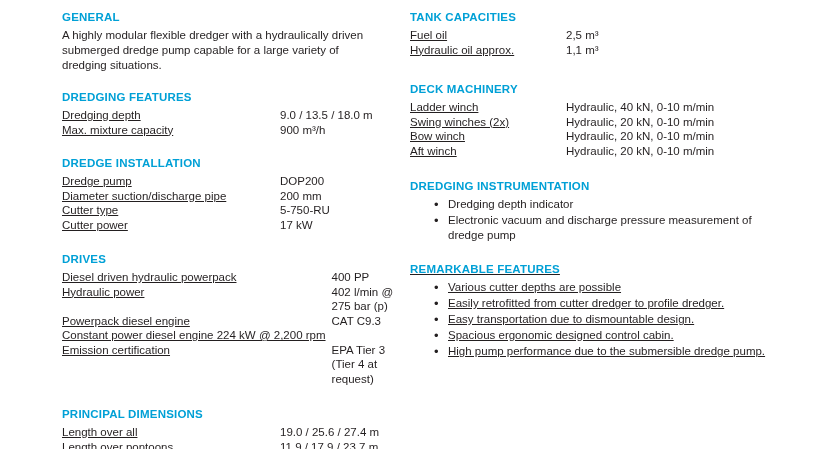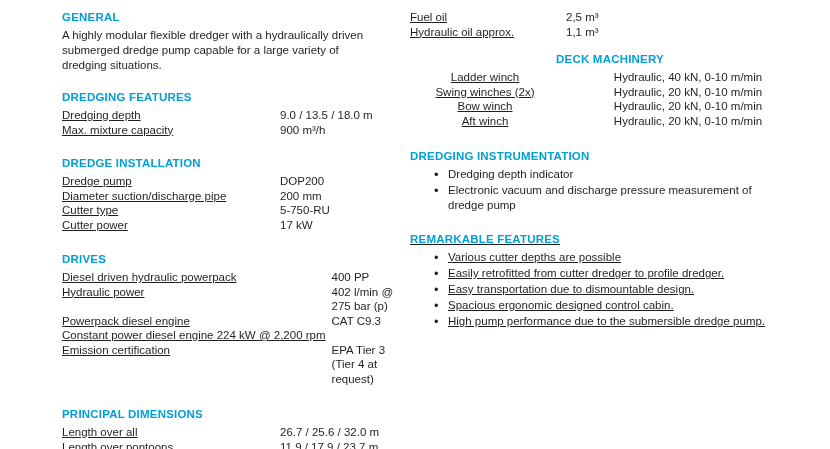--- a/index.html
+++ b/index.html
@@ -85,21 +85,21 @@
   ul.bullets li::before {
     content: "\2022";
     position: absolute;
     left: -14px;
     top: 0;
     font-size: 13px;
     line-height: 15px;
   }
   .top-space-general { margin-top: 10px; }
   .top-space-tank { margin-top: 10px; }
-  .gap-deck { margin-top: 13px; text-align: center; }
+  .gap-deck { margin-top: 25px; }
   .gap-instr { margin-top: 21px; }
   .gap-remark { margin-top: 19px; text-decoration: underline; }
   .gap-dredging-features { margin-top: 17px; }
   .gap-dredge-install { margin-top: 19px; }
   .gap-drives { margin-top: 20px; }
   .gap-principal { margin-top: 21px; }
 </style>
 </head>
 <body>
 
@@ -179,36 +179,37 @@
       </tbody>
         </table>
     </div>
 
     <div class="block gap-principal">
       <h2 class="section-title">PRINCIPAL DIMENSIONS</h2>
       <table class="spec">
         <tbody>
             <tr>
           <td class="label">Length over all</td>
-          <td class="value">26.7 / 25.6 / 32.0 m</td>
+          <td class="value">19.0 / 25.6 / 27.4 m</td>
         </tr>
         <tr>
           <td class="label">Length over pontoons</td>
           <td class="value">11.9 / 17.9 / 23.7 m</td>
         </tr>
 
       </tbody>
         </table>
     </div>
 
   </div>
 
   <div class="col col-right">
 
     <div class="block top-space-tank">
+      <h2 class="section-title">TANK CAPACITIES</h2>
       <table class="spec">
         <tbody>
             <tr>
           <td class="label">Fuel oil</td>
           <td class="value">2,5 m³</td>
         </tr>
         <tr>
           <td class="label">Hydraulic oil approx.</td>
           <td class="value">1,1 m³</td>
         </tr>

